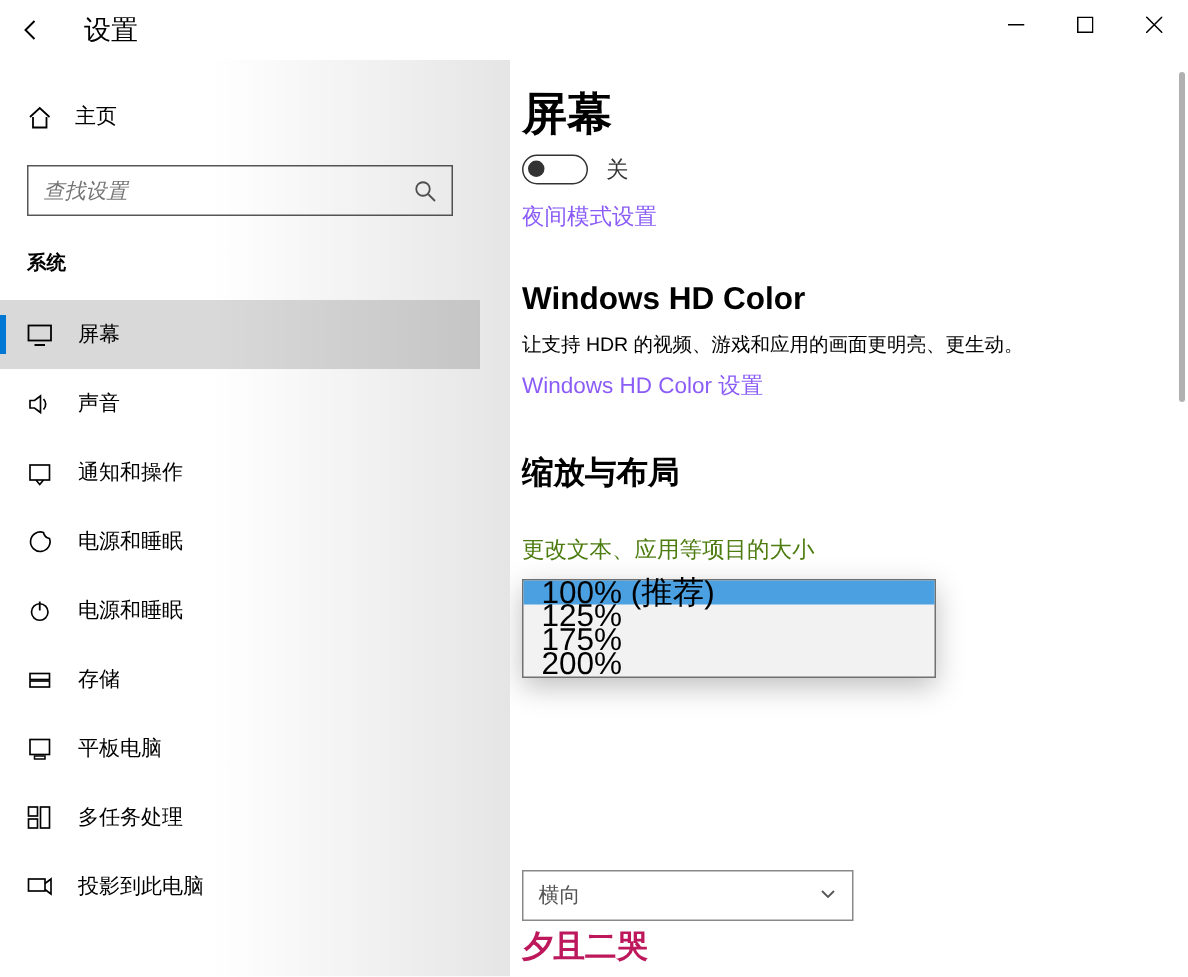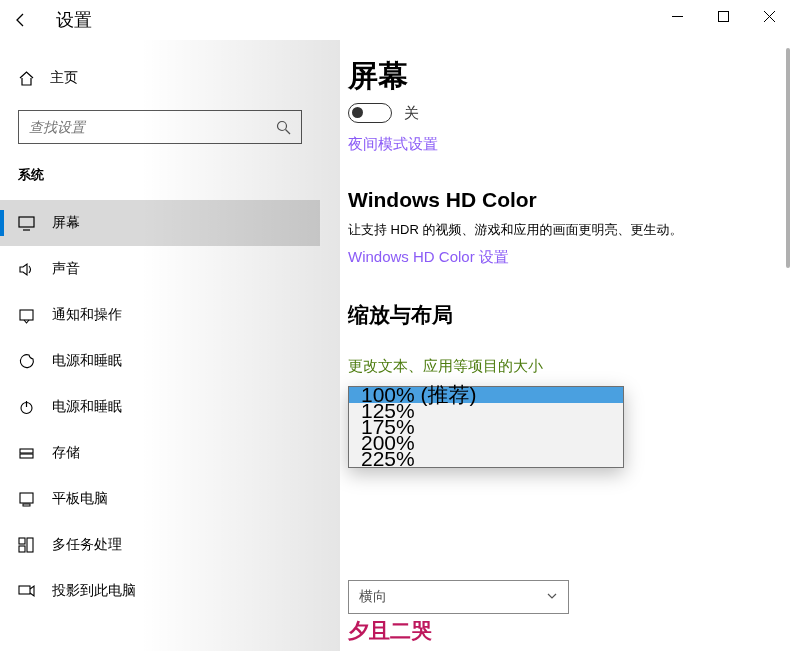--- a/index.html
+++ b/index.html
@@ -218,21 +218,20 @@
     <div class="section-title">缩放与布局</div>
     <div class="field-label">更改文本、应用等项目的大小</div>
 
     <div class="combo-wrap">
 
       <div class="dropdown" id="dropdown">
           <div class="dropdown-item selected">100% (推荐)</div>
           <div class="dropdown-item">125%</div>
           <div class="dropdown-item">175%</div>
           <div class="dropdown-item">200%</div>
-          <div class="dropdown-item">225%</div>
         </div>
     </div>
 
     
     <div class="combo-under" style="margin-top:204px; width:221px;">
       <span>横向</span>
       <span class="chev">
         <svg width="12" height="12" viewBox="0 0 12 12">
             <path d="M2 4 L6 8 L10 4" stroke="#555" stroke-width="1.2" fill="none"></path>
           </svg>

